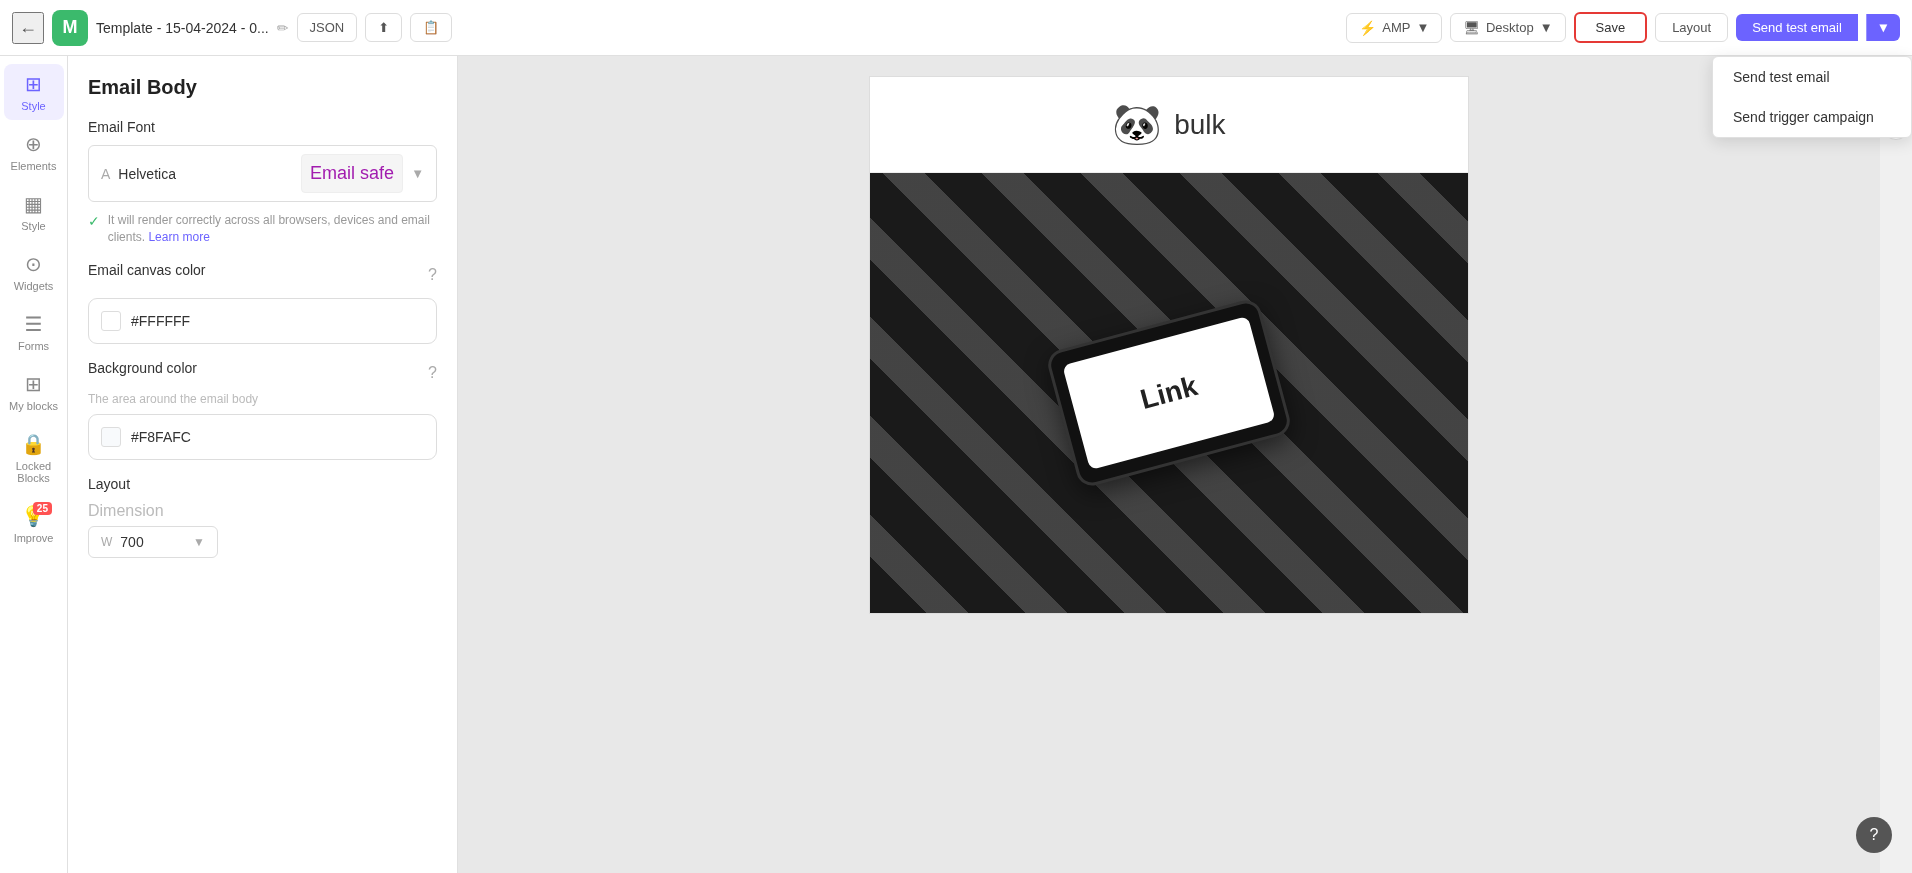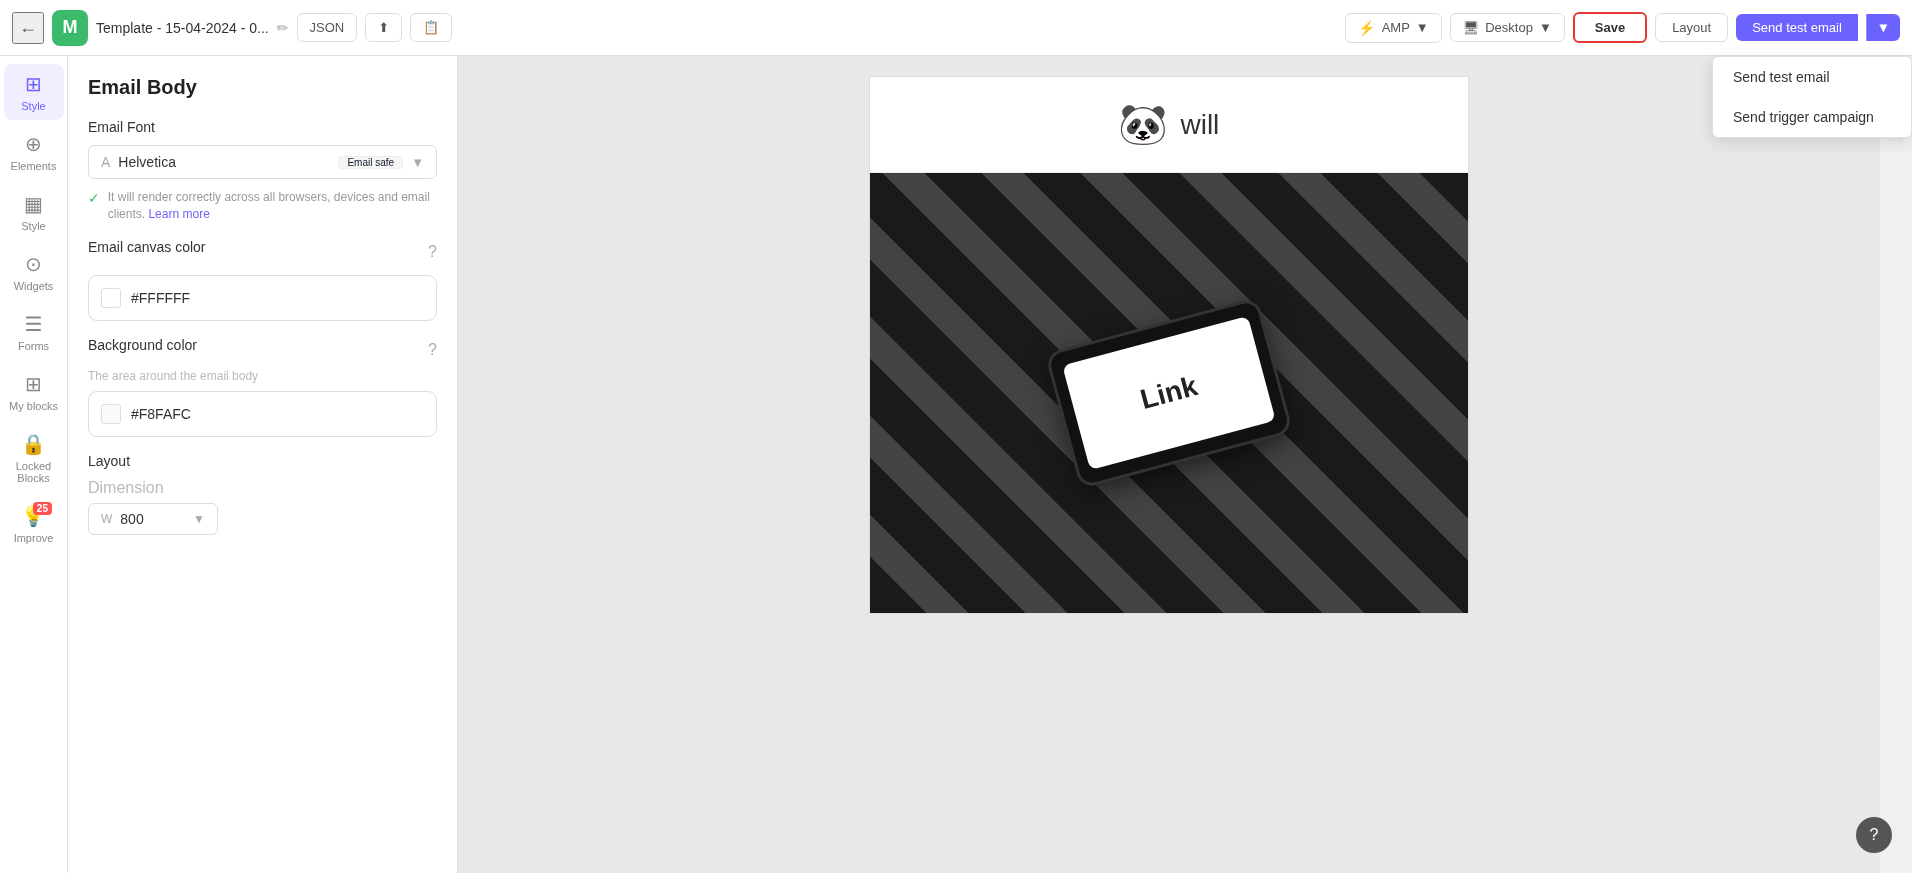--- a/index.html
+++ b/index.html
@@ -24,21 +24,21 @@
       padding: 6px 12px; border: 1px solid #ddd; border-radius: 6px;
       background: #fff; cursor: pointer; font-size: 13px; color: #555;
       display: flex; align-items: center; gap: 4px;
     }
     .view-selector {
       display: flex; align-items: center; gap: 6px; padding: 6px 12px;
       border: 1px solid #ddd; border-radius: 6px; background: #fff; cursor: pointer; color: #555;
     }
     .save-btn {
       padding: 6px 20px; border: 2px solid #e53935; border-radius: 6px;
-      background: #fff; cursor: pointer; font-size: 13px; color: #333; font-weight: 700;
+      background: #fff; cursor: pointer; font-size: 13px; color: #333; font-weight: 400;
     }
     .preview-btn {
       padding: 6px 16px; border: none; border-radius: 6px;
       background: #fff; cursor: pointer; font-size: 13px; color: #555;
       border: 1px solid #ddd;
     }
     .send-test-btn {
       padding: 6px 16px; border: none; border-radius: 6px 0 0 6px;
       background: #6c63ff; cursor: pointer; font-size: 13px; color: #fff; font-weight: 500;
     }
@@ -95,22 +95,22 @@
     }
     .panel-title { font-size: 20px; font-weight: 600; color: #222; margin-bottom: 20px; }
     .section-label { font-size: 14px; font-weight: 500; color: #333; margin-bottom: 10px; }
     .font-selector {
       display: flex; align-items: center; border: 1px solid #ddd; border-radius: 6px;
       padding: 8px 12px; gap: 8px; margin-bottom: 10px;
     }
     .font-icon { color: #aaa; font-size: 14px; }
     .font-name { flex: 1; font-size: 14px; color: #333; }
     .email-safe-badge {
-      font-size: 10px; color: #0f172a; background: #f5f5f5;
-      padding: 0 8px; border-radius: 4px; border: 1px solid #eee;
+      font-size: 18px; color: #a21caf; background: #f5f5f5;
+      padding: 8px 8px; border-radius: 4px; border: 1px solid #eee;
     }
     .font-chevron { color: #aaa; }
     .hint-row { display: flex; align-items: flex-start; gap: 8px; margin-bottom: 16px; }
     .hint-check { color: #3bba6c; font-size: 14px; margin-top: 1px; }
     .hint-text { font-size: 12px; color: #999; line-height: 1.4; }
     .hint-link { color: #6c63ff; text-decoration: none; }
     .section-row { display: flex; align-items: center; justify-content: space-between; margin-bottom: 10px; }
     .help-icon { color: #aaa; cursor: pointer; font-size: 16px; }
     .color-input-row {
       display: flex; align-items: center; border: 1px solid #ddd; border-radius: 9px;
@@ -313,31 +313,31 @@
     <div class="color-input-row">
       <div class="color-swatch" style="background: #F8FAFC;"></div>
       <span class="color-value">#F8FAFC</span>
     </div>
 
     <div class="layout-label">Layout</div>
     <div class="dimension-label">Dimension</div>
     <div class="dimension-input-row">
       <div class="dim-input">
         <span class="dim-label">W</span>
-        <span class="dim-value">800</span>
+        <span class="dim-value">700</span>
         <span class="dim-chevron">▼</span>
       </div>
     </div>
   </div>
 
   <div class="canvas-area">
     <div class="email-canvas">
       <div class="email-header">
         <span class="panda-icon">🐼</span>
-        <span class="logo-text">will</span>
+        <span class="logo-text">bulk</span>
       </div>
       <div class="email-image">
         <div class="stripe-bg"></div>
         <div class="phone-mockup">
           <div class="phone-screen">
             <span class="link-text">Link</span>
           </div>
         </div>
       </div>
     </div>

